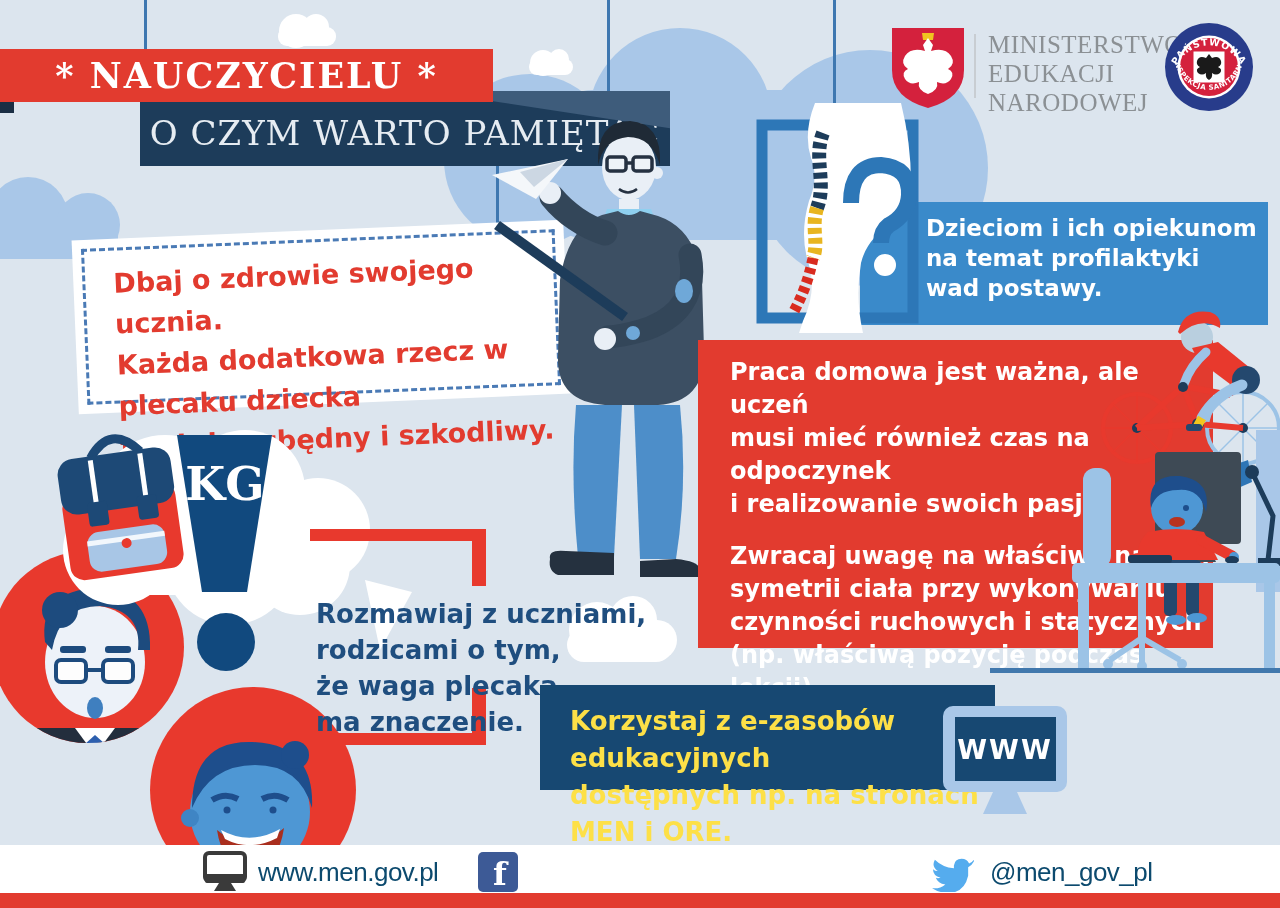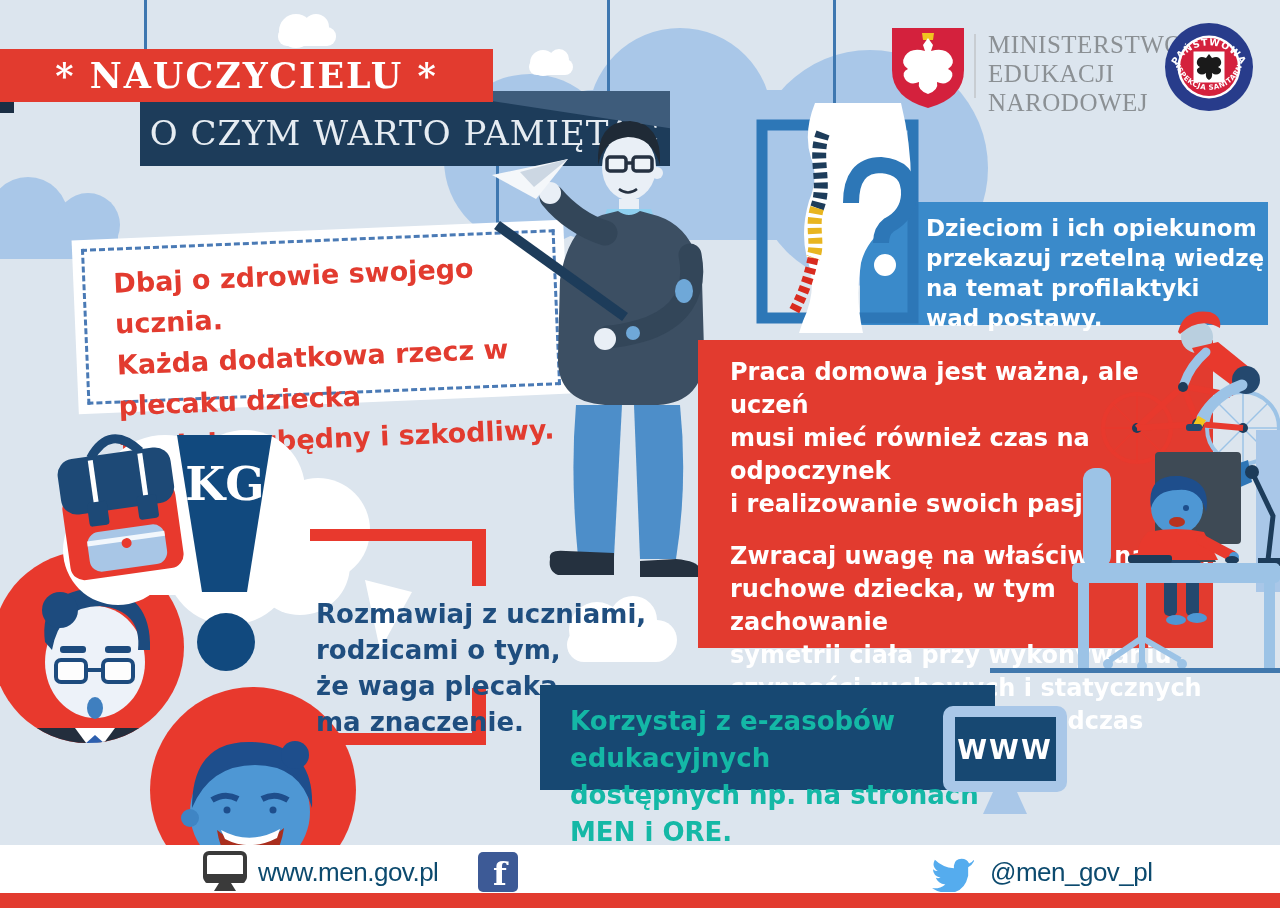--- a/index.html
+++ b/index.html
@@ -26,21 +26,21 @@
   
   #note-homework{left:698px;top:340px;width:515px;height:308px;background:#e23b2f;color:#fff;}
   #note-homework .txt{position:absolute;left:32px;top:16px;font-weight:bold;font-size:24px;line-height:33px;}
   #note-homework .p2{margin-top:19px;}
   
   #note-backpack{left:316px;top:560px;font-weight:bold;font-size:26px;line-height:36px;color:#1f4e7f;margin-top:36px;}
   .bracket{position:absolute;width:162px;height:45px;}
   #bracket-top{left:310px;top:529px;border-top:12px solid #e8392d;border-right:14px solid #e8392d;}
   #bracket-bottom{left:310px;top:688px;border-bottom:12px solid #e8392d;border-right:14px solid #e8392d;}
   
-  #note-eres{left:540px;top:685px;width:455px;height:105px;background:#174872;color:#14b8a6;}
+  #note-eres{left:540px;top:685px;width:455px;height:105px;background:#174872;color:#fde047;}
   #note-eres .txt{position:absolute;left:30px;top:18px;font-weight:bold;font-size:26px;line-height:37px;}
   
   #ministry-text{left:988px;top:30px;font-family:"Liberation Serif",serif;font-size:25px;line-height:29px;color:#8b9094;letter-spacing:.5px;}
   #logo-divider{left:974px;top:34px;width:2px;height:64px;background:#c8cdd2;}
   
   #footer{left:0;top:845px;width:1280px;height:48px;background:#fff;}
   #footer-stripe{left:0;top:893px;width:1280px;height:15px;background:#e23b2f;}
   .foot-label{position:absolute;top:857px;font-family:"Liberation Sans",sans-serif;font-size:26px;color:#0c4a6e;letter-spacing:-0.5px;}
 </style>
 </head>
@@ -134,21 +134,20 @@
     <circle cx="205" cy="224" r="11" fill="#e9eff6"></circle>
     <path d="M 176,290 L 222,290 L 214,442 L 178,442 Q 170,360 176,290 Z" fill="#4d8ec9"></path>
     <path d="M 234,290 L 280,290 Q 288,368 276,444 L 240,444 Z" fill="#4d8ec9"></path>
     <path d="M 150,444 Q 148,434 166,436 L 214,438 L 214,460 L 158,460 Q 148,456 150,444 Z" fill="#25313f"></path>
     <path d="M 240,446 L 276,444 Q 298,446 300,454 L 298,462 L 240,462 Z" fill="#25313f"></path>
   </svg>
 
   <div class="abs" id="note-posture">
     <div class="txt">
       <div>Dzieciom i ich opiekunom</div>
-      <div>przekazuj rzetelną wiedzę</div>
       <div>na temat profilaktyki</div>
       <div>wad postawy.</div>
     </div>
   </div>
 
   <svg class="abs" style="left:753px;top:103px" width="175" height="230">
     <rect x="9" y="22" width="151" height="193" fill="none" stroke="#2d77b7" stroke-width="11"></rect>
     <path d="M 62,0 Q 50,30 58,55 Q 66,75 56,98 Q 46,132 56,162 Q 64,188 50,218 L 46,230 L 110,230 Q 102,195 108,160 Q 114,135 140,120 Q 158,108 158,80 Q 158,40 148,0 Z" fill="#ffffff"></path>
     <g fill="none" stroke-linecap="butt" stroke-dasharray="6 4">
       <path d="M 70,30 C 60,55 74,80 64,105" stroke="#1d3c5a" stroke-width="14"></path>
@@ -158,21 +157,20 @@
     <path d="M 98,100 Q 98,62 128,62 Q 157,64 156,92 Q 155,112 136,122 Q 128,128 128,140" stroke="#2d77b7" stroke-width="16" fill="none"></path>
     <circle cx="132" cy="162" r="11" fill="#ffffff"></circle>
   </svg>
 
   <div class="abs" id="note-homework">
     <div class="txt">
       <div>Praca domowa jest ważna, ale uczeń</div>
       <div>musi mieć również czas na odpoczynek</div>
       <div>i realizowanie swoich pasji.</div>
       <div class="p2">Zwracaj uwagę na właściwe nawyki</div>
-      <div>ruchowe dziecka, w tym zachowanie</div>
       <div>symetrii ciała przy wykonywaniu</div>
       <div>czynności ruchowych i statycznych</div>
       <div>(np. właściwą pozycję podczas lekcji).</div>
     </div>
   </div>
 
   <svg class="abs" style="left:1080px;top:300px" width="200" height="170">
     <g>
       <circle cx="57" cy="128" r="34" stroke="#e8392d" stroke-width="4" fill="none"></circle>
       <g stroke="#e8392d" stroke-width="1.5">

